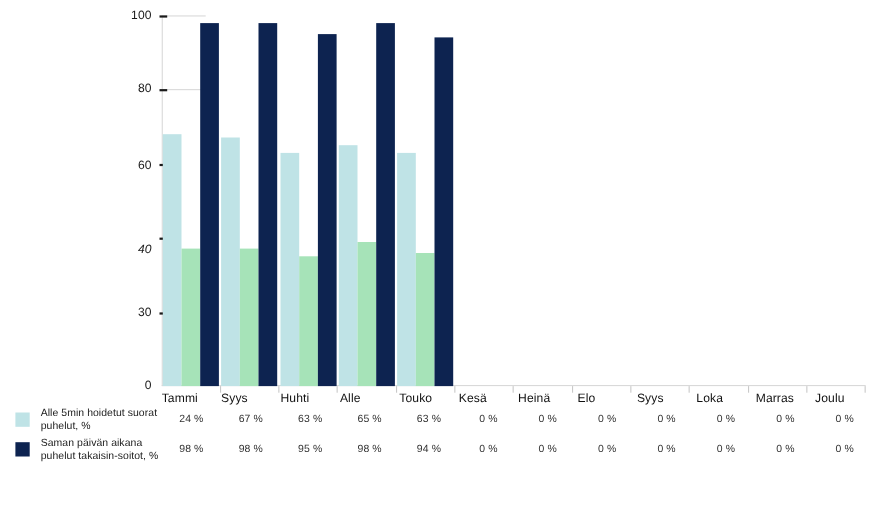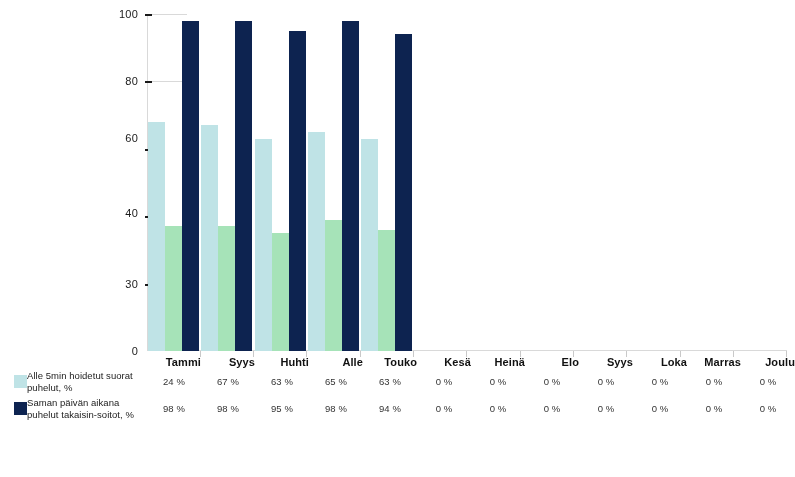--- a/index.html
+++ b/index.html
@@ -135,40 +135,41 @@
   }
   table.data-table th,
   table.data-table td {
     padding: 0;
     vertical-align: middle;
   }
   .col-legend { width: 147px; }
 
   th.month-head {
     font-size: 11px;
-    font-weight: bold;
-    text-align: right;
+    font-weight: normal;
+    text-align: left;
     color: #111111;
     padding-bottom: 7px;
     letter-spacing: 0.1px;
   }
   td.value-cell {
     font-size: 9.5px;
     text-align: center;
     color: #333333;
     height: 27px;
     letter-spacing: 0.1px;
   }
 
   td.legend-cell {
     height: 27px;
   }
   .legend-entry {
     display: flex;
     align-items: center;
+    gap: 10px;
     padding-left: 14px;
   }
   .swatch {
     width: 13px;
     height: 13px;
     flex: 0 0 13px;
   }
   .swatch.c0 { background: #bfe3e6; }
   .swatch.c1 { background: #a6e3b8; }
   .swatch.c2 { background: #0d2350; }
@@ -182,22 +183,22 @@
 </head>
 <body>
 
 <div id="root">
 
   <div class="plot-wrap">
 
     <div class="y-axis-labels">
         <div class="y-tick-label" style="top: 343px;">0</div>
         <div class="y-tick-label" style="top: 275.6px;">30</div>
-        <div class="y-tick-label" style="top: 205px;">40</div>
-        <div class="y-tick-label" style="top: 130px;">60</div>
+        <div class="y-tick-label" style="top: 219px; font-style: italic;">40</div>
+        <div class="y-tick-label" style="top: 143px;">60</div>
         <div class="y-tick-label" style="top: 73.4px;">80</div>
         <div class="y-tick-label" style="top: 6px;">100</div>
       </div>
 
     <div class="plot-area">
       <div class="axis-left-line"></div>
       <div class="axis-baseline"></div>
       <div class="gridlines">
           <div class="gridline" style="top: 269.6px; width: 14px;"></div>
           <div class="y-tickmark" style="top: 269.6px;"></div>

